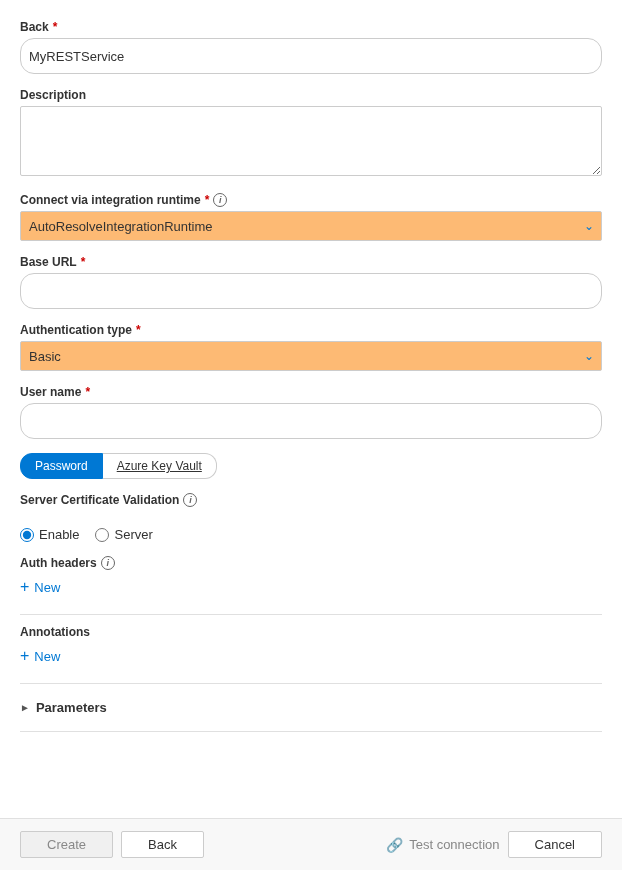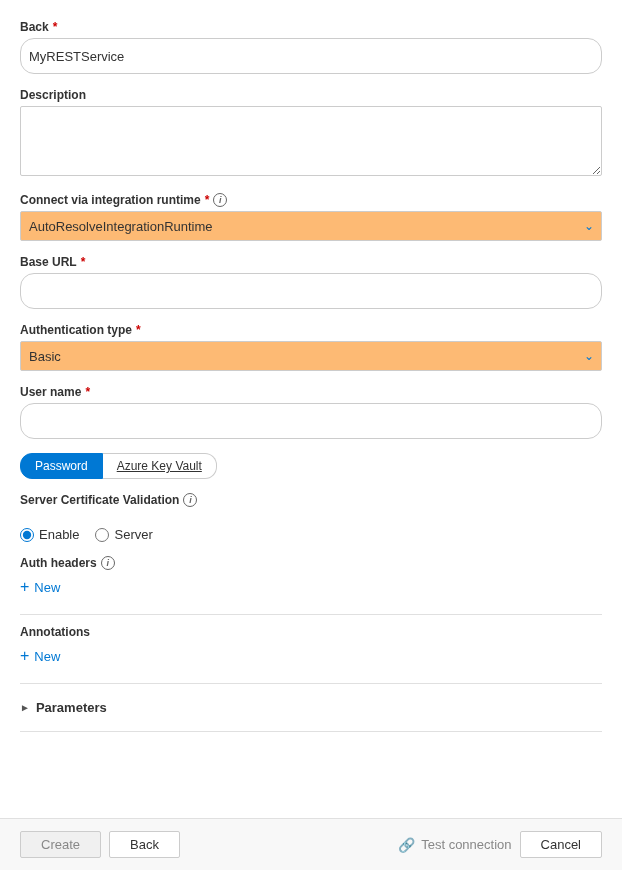--- a/index.html
+++ b/index.html
@@ -196,21 +196,21 @@
     }
     .footer-bar {
       display: flex;
       align-items: center;
       padding: 12px 20px;
       border-top: 1px solid #e0e0e0;
       background: #f8f8f8;
       gap: 8px;
     }
     .btn {
-      padding: 5px 20px;
+      padding: 5px 26px;
       font-size: 13px;
       border: 1px solid #ccc;
       border-radius: 2px;
       cursor: pointer;
       background: #fff;
       color: #333;
     }
     .btn-primary {
       background: #f0f0f0;
       color: #888;

